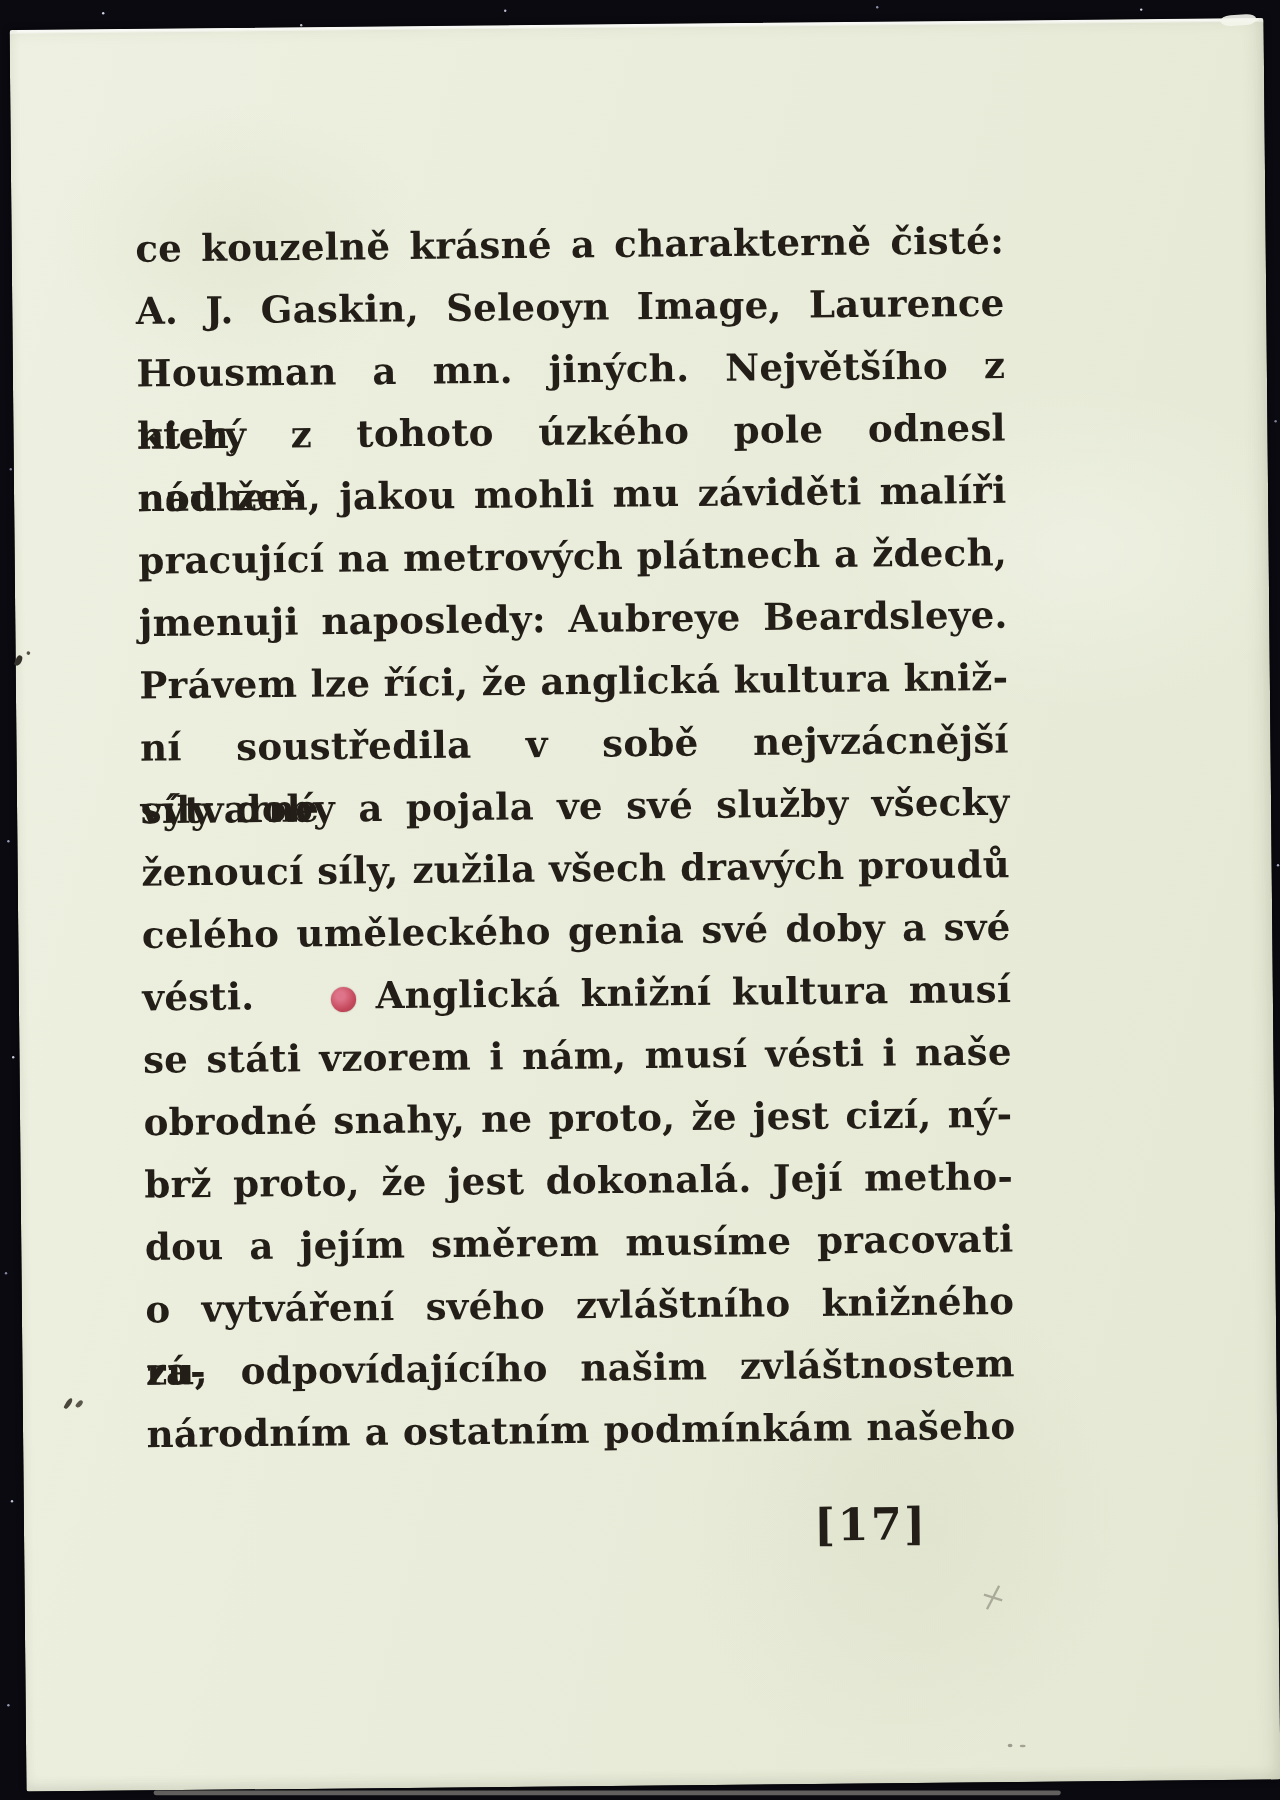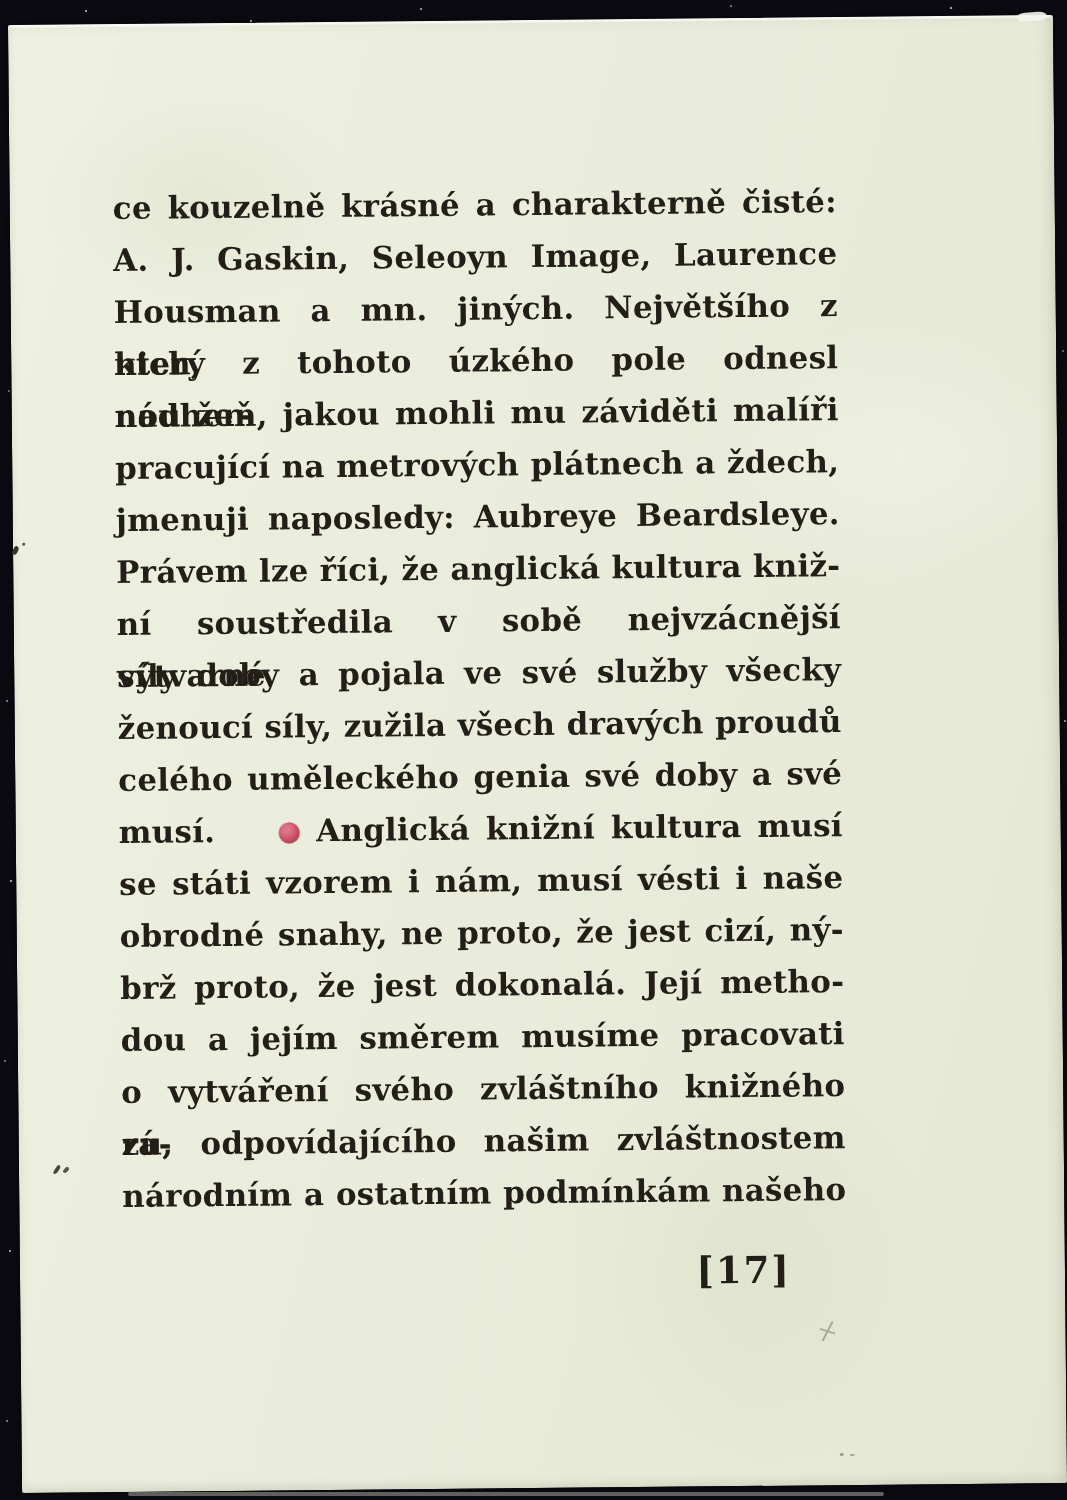--- a/index.html
+++ b/index.html
@@ -51,21 +51,21 @@
     flex:none;width:21px;height:21px;border-radius:50%;align-self:center;
     margin:4px 16px 0 64px;
     background:radial-gradient(circle at 38% 35%, #de7489 18%, var(--bullet-red,#c64a5e) 60%, #a83646 100%);
     box-shadow:0 0 1px rgba(90,20,30,.6);
   }
   .pagenum-row{
     position:absolute;left:103px;top:1230px;width:724px;
     text-align:right;color:var(--ink,#231e17);
     font-size:37px;font-weight:700;line-height:44px;
   }
-  .pagenum-row span{margin-right:56px;letter-spacing:2px;}
+  .pagenum-row span{margin-right:74px;letter-spacing:2px;}
   
   .smudge{position:absolute;}
   .smudge-a{left:0px;top:521px;width:5px;height:9px;background:#35322b;
     border-radius:60% 60% 70% 20%;transform:rotate(24deg);}
   .smudge-a::after{content:"";position:absolute;left:6px;top:-6px;width:3px;height:3px;
     border-radius:50%;background:#55514a;}
   .smudge-b{left:36px;top:1140px;width:4px;height:10px;background:#4a463c;
     border-radius:50% 50% 60% 30%;transform:rotate(32deg);}
   .smudge-b::after{content:"";position:absolute;left:8px;top:-3px;width:4px;height:7px;
     background:#5a564c;border-radius:50% 50% 60% 30%;transform:rotate(8deg);}
@@ -97,21 +97,21 @@
     <div class="line">který z tohoto úzkého pole odnesl nádher-</div>
     <div class="line">nou žeň, jakou mohli mu záviděti malíři</div>
     <div class="line">pracující na metrových plátnech a ždech,</div>
     <div class="line">jmenuji naposledy: Aubreye Beardsleye.</div>
     <div class="line">Právem lze říci, že anglická kultura kniž-</div>
     <div class="line">ní soustředila v sobě nejvzácnější výtvarné</div>
     <div class="line">síly doby a pojala ve své služby všecky</div>
     <div class="line">ženoucí síly, zužila všech dravých proudů</div>
     <div class="line">celého uměleckého genia své doby a své</div>
     <div class="line line-flex">
-      <span class="before">musí.</span>
+      <span class="before">vésti.</span>
       <span class="bullet"></span>
       <span class="after">Anglická knižní kultura musí</span>
     </div>
     <div class="line">se státi vzorem i nám, musí vésti i naše</div>
     <div class="line">obrodné snahy, ne proto, že jest cizí, ný-</div>
     <div class="line">brž proto, že jest dokonalá. Její metho-</div>
     <div class="line">dou a jejím směrem musíme pracovati</div>
     <div class="line">o vytváření svého zvláštního knižného rá-</div>
     <div class="line">zu, odpovídajícího našim zvláštnostem</div>
     <div class="line">národním a ostatním podmínkám našeho</div>

